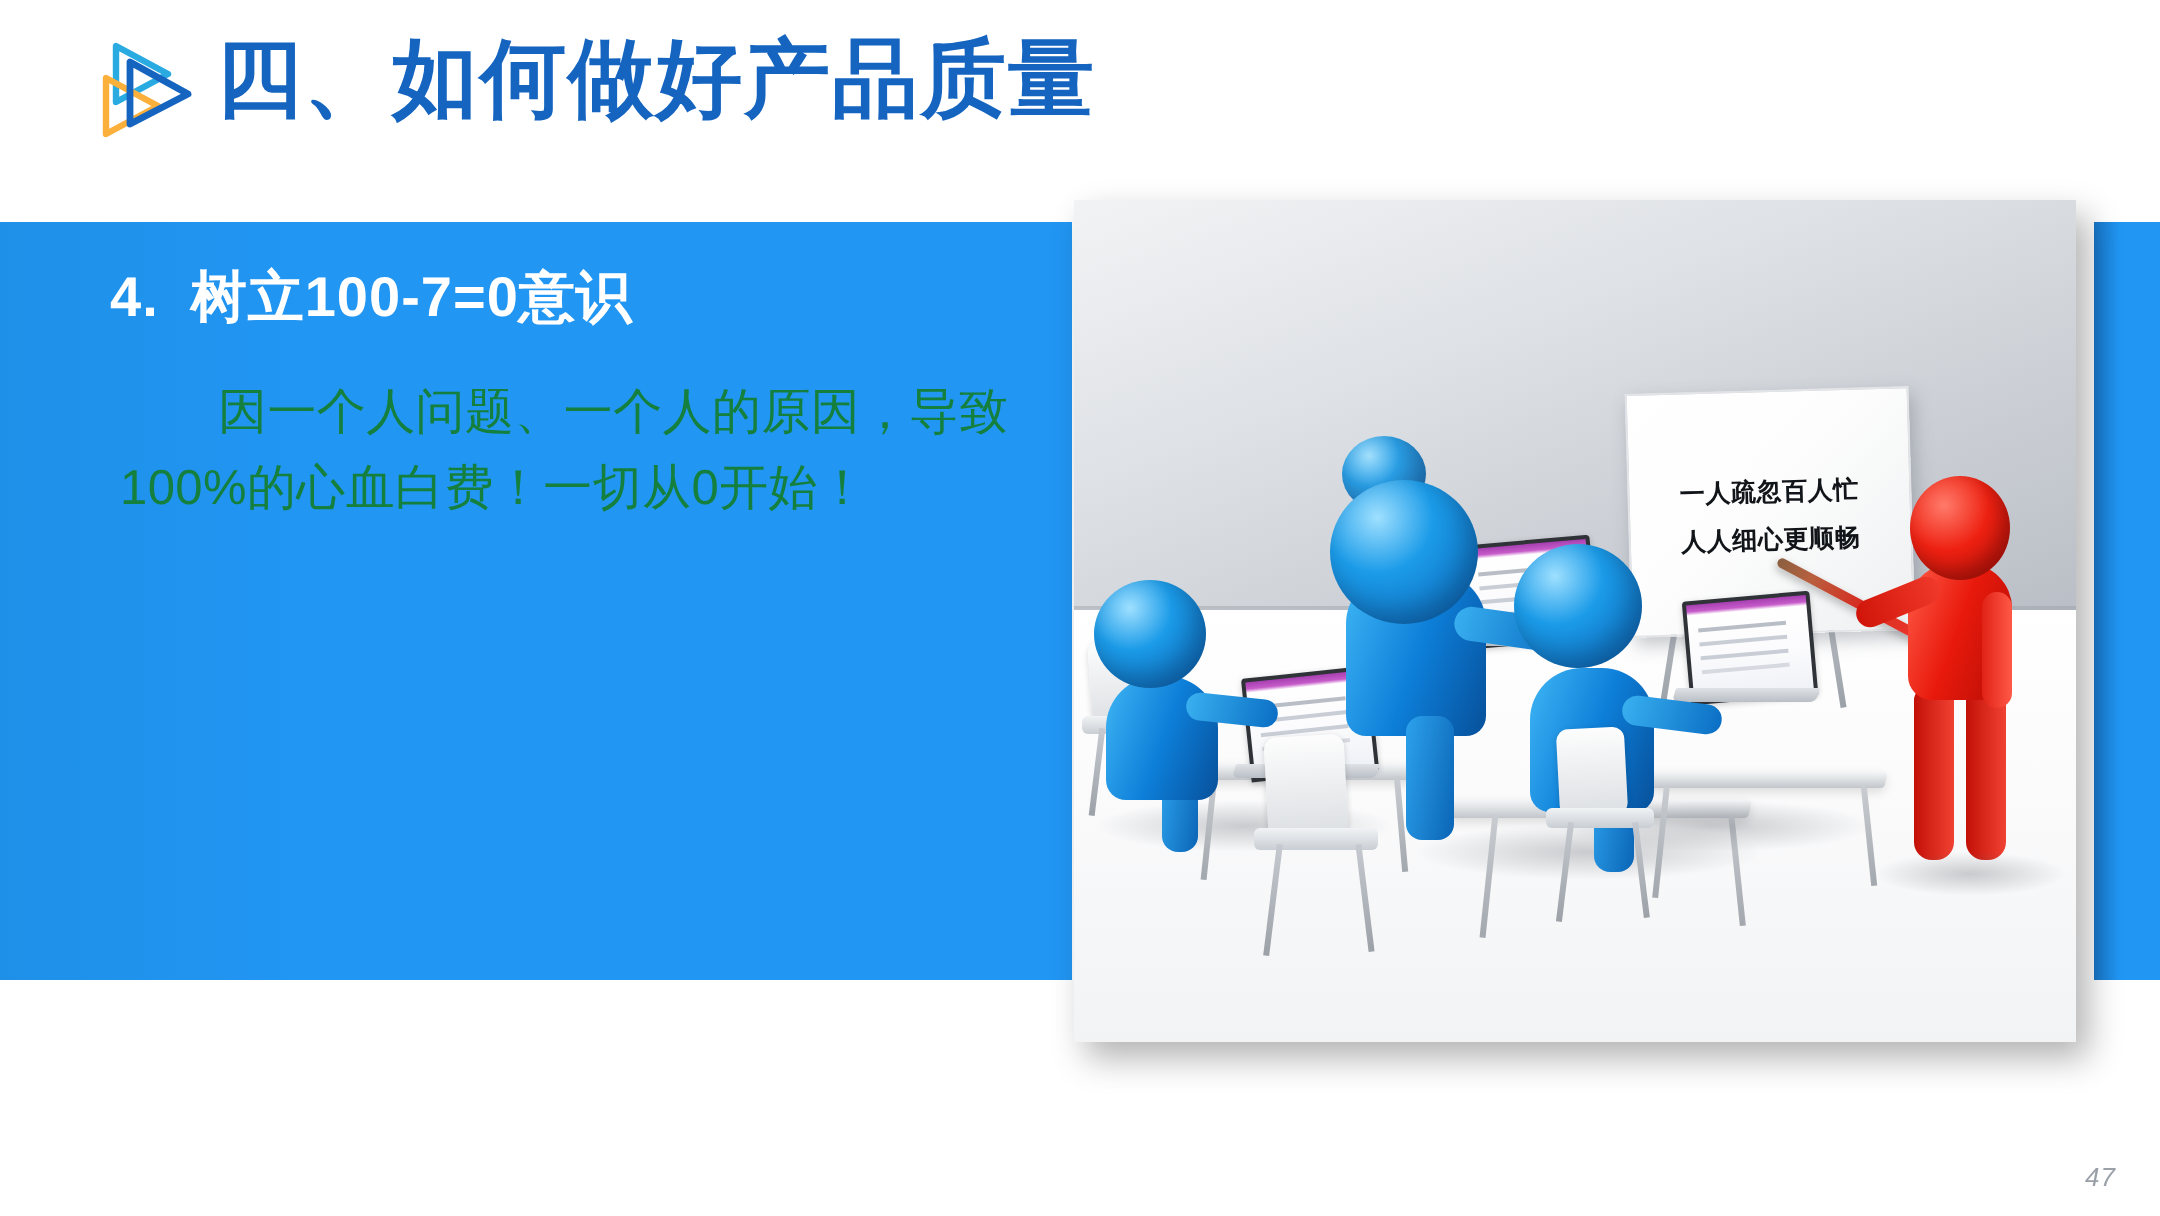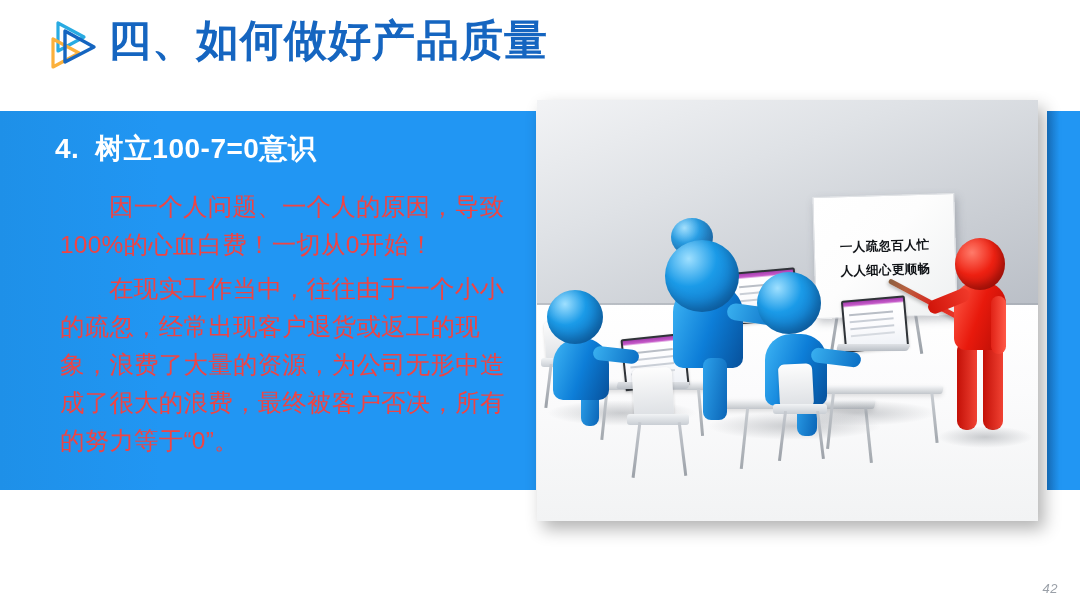--- a/index.html
+++ b/index.html
@@ -73,21 +73,21 @@
     letter-spacing: 0.5px;
     white-space: nowrap;
   }
   .panel-heading .num { margin-right: 16px; }
 
   .panel-body {
     position: absolute;
     left: 60px;
     top: 188px;
     width: 450px;
-    color: #ef4444;
+    color: #15803d;
     font-size: 24.5px;
     line-height: 38px;
     letter-spacing: 0.2px;
   }
   .panel-body p {
     margin: 0 0 6px 0;
     text-indent: 49px;
   }
 
   
@@ -319,21 +319,20 @@
   </div>
 
   <div class="blue-panel"></div>
 
   <div class="panel-heading">
     <span class="num">4.</span><span>树立100-7=0意识</span>
   </div>
 
   <div class="panel-body">
     <p>因一个人问题、一个人的原因，导致100%的心血白费！一切从0开始！</p>
-    <p>在现实工作当中，往往由于一个小小的疏忽，经常出现客户退货或返工的现象，浪费了大量的资源，为公司无形中造成了很大的浪费，最终被客户否决，所有的努力等于“0”。</p>
   </div>
 
   <div class="accent-strip"></div>
 
   <div class="photo-frame">
     <div class="photo">
 
       <div class="room-wall"></div>
       <div class="floor-edge"></div>
       <div class="room-floor"></div>
@@ -421,15 +420,15 @@
       </div>
 
       <div class="chair-back" style="left:242px;top:264px;width:34px;height:44px;transform:rotate(-3deg);"></div>
       <div class="chair-seat" style="left:236px;top:304px;width:54px;height:10px;"></div>
       <div class="chair-leg" style="left:244px;top:311px;height:50px;transform:rotate(7deg);"></div>
       <div class="chair-leg" style="left:282px;top:311px;height:48px;transform:rotate(-7deg);"></div>
 
     </div>
   </div>
 
-  <div class="page-number">42</div>
+  <div class="page-number">47</div>
 
 </div>
 
 </body></html>

